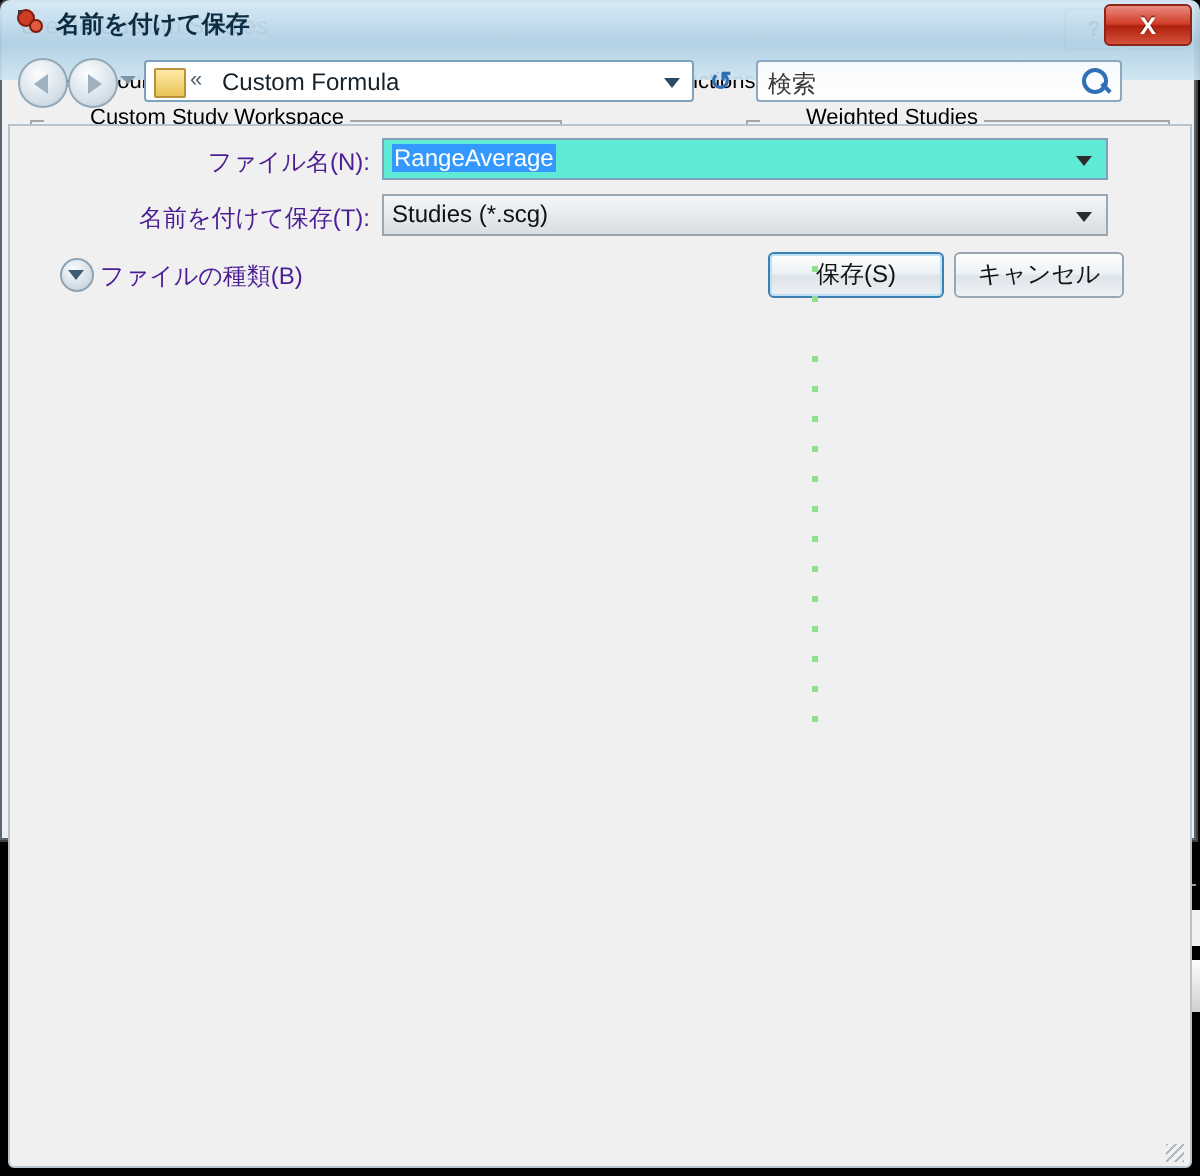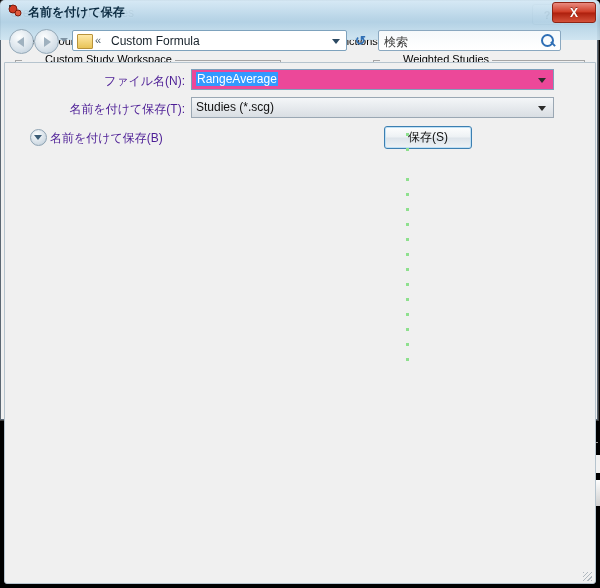--- a/index.html
+++ b/index.html
@@ -331,21 +331,21 @@
     content: ""; position: absolute; left: 7px; top: 7px; width: 6px; height: 2px;
     background: #2f6fb5; transform: rotate(45deg);
   }
   .sv-panel {
     position: absolute; left: 4px; right: 4px; top: 62px; bottom: 4px;
     background: #f0f0f0; border: 1px solid #b6c4ce;
     border-radius: 0 0 3px 3px;
   }
   .jlabel { position: absolute; font-size: 12px; color: #4c1d95; text-align: right; }
   .jcombo-white {
-    position: absolute; height: 21px; background: #ec4899;
+    position: absolute; height: 21px; background: #5eead4;
     border: 1px solid #7ea0bb; box-sizing: border-box; padding-left: 36px;
   }
   .jcombo-gray {
     position: absolute; height: 21px;
     background: linear-gradient(#f4f6f8,#d9dee3);
     border: 1px solid #9aa7b3; box-sizing: border-box;
   }
   .jcombo-val { position: absolute; left: 4px; top: 2px; font-size: 12px; color: #111; }
   .jcombo-val.selected { background: #3399ff; color: #fff; padding: 0 1px; }
   .jarrow {
@@ -650,21 +650,22 @@
         <span class="jarrow"></span>
       </div>
 
       <div class="jlabel" style="left:8px; top:38px; width:172px;">名前を付けて保存(T):</div>
       <div class="jcombo-gray" style="left:186px; top:34px; width:363px;">
         <span class="jcombo-val">Studies (*.scg)</span>
         <span class="jarrow"></span>
       </div>
 
       <div class="browse-chev" style="left:25px; top:66px;"></div>
-      <div class="jlabel" style="left:45px; top:67px; width:200px; text-align:left;">名前を付けて保存(B)</div>
+      <div class="jlabel" style="left:45px; top:67px; width:200px; text-align:left;">ファイルの種類(B)</div>
 
       <div class="btn-aero default" style="left:379px; top:63px; width:88px;">保存(S)</div>
+      <div class="btn-aero" style="left:472px; top:63px; width:85px;">キャンセル</div>
 
       <div class="grip-corner"></div>
     </div>
   </div>
 
 </div>
 
 </body></html>

